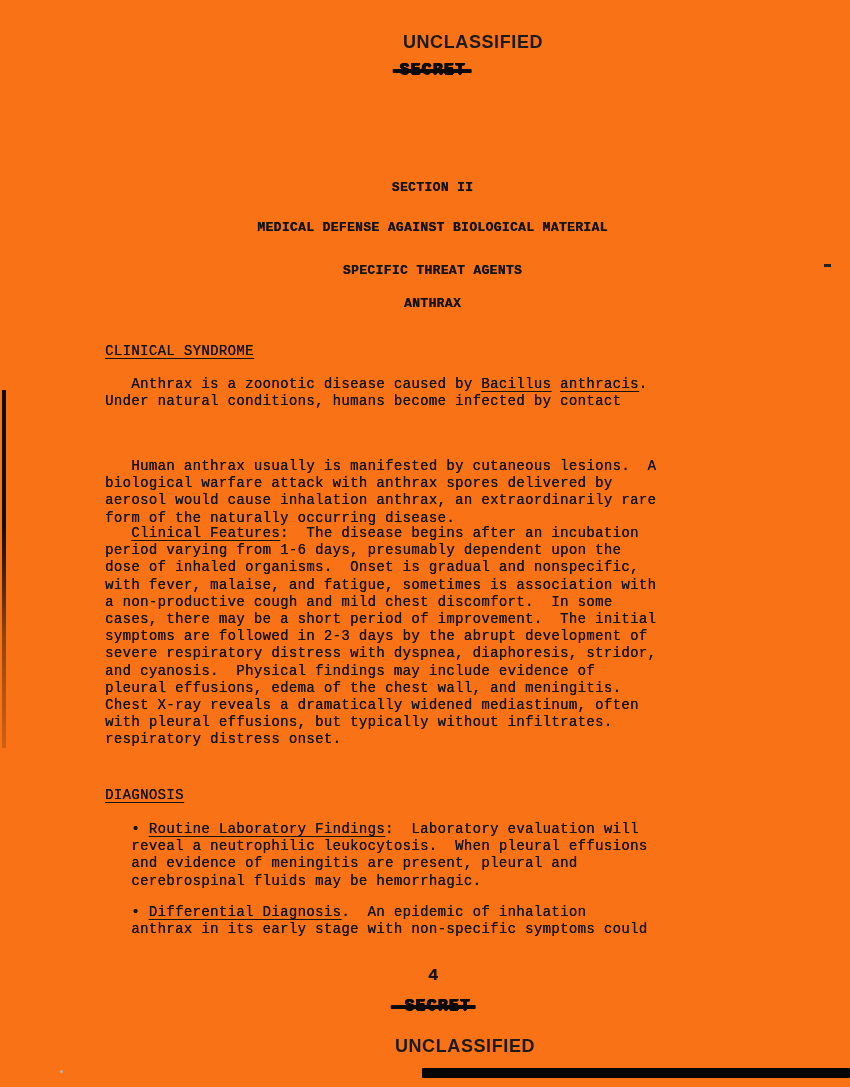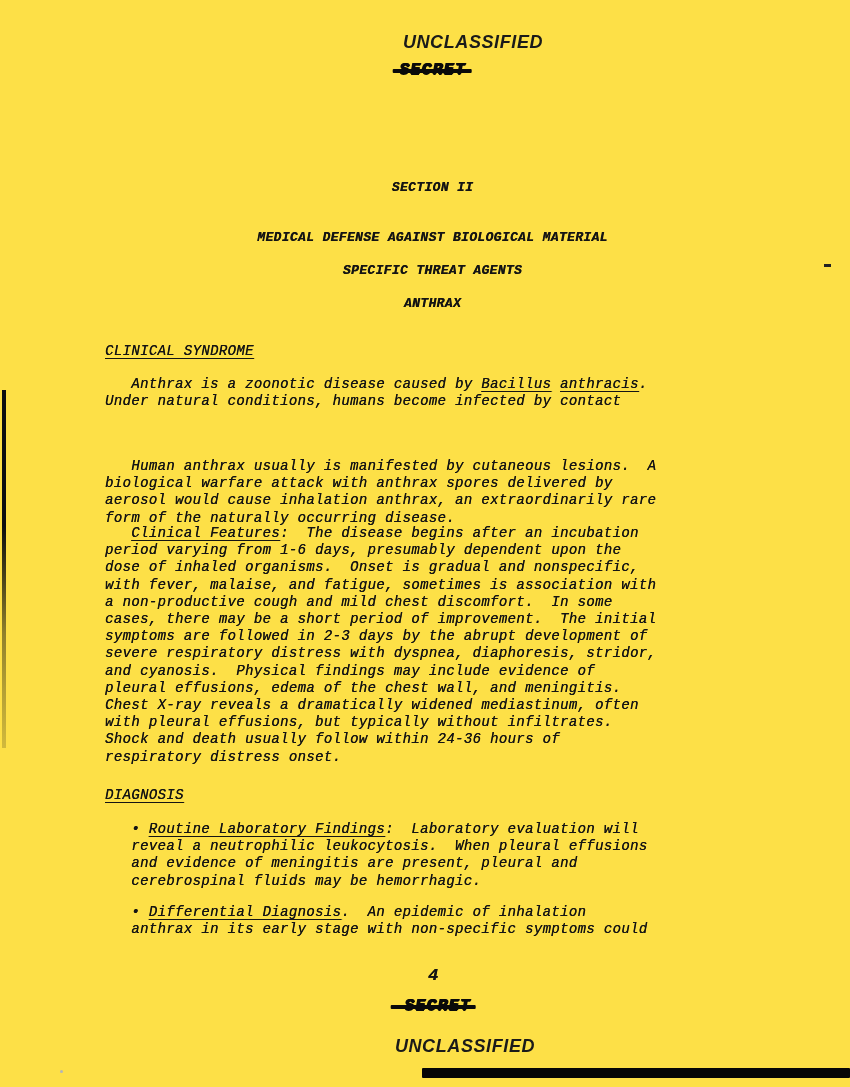--- a/index.html
+++ b/index.html
@@ -4,25 +4,24 @@
 <style>
   html, body {
     margin: 0;
     padding: 0;
     background: #e8e8e8;
   }
   .page {
     position: relative;
     width: 850px;
     height: 1087px;
-    background: #fde047;
+    background: #f97316;
     overflow: hidden;
     font-family: "Liberation Mono", "DejaVu Sans Mono", monospace;
     color: #141414;
-    font-style: italic;
   }
   
   .banner {
     position: absolute;
     font-family: "Liberation Sans", "DejaVu Sans", sans-serif;
     font-weight: bold;
     font-size: 18px;
     letter-spacing: 0.6px;
     color: #1a1a1a;
     transform: translateX(-50%);
@@ -140,21 +139,21 @@
 
 <div class="page">
 
   <div class="banner banner-top">UNCLASSIFIED</div>
   <div class="secret secret-top">
     <span>SECRET</span>
     <span class="strike"></span>
   </div>
 
   <div class="hcol" style="top:180px">SECTION II</div>
-  <div class="hcol" style="top:230px">MEDICAL DEFENSE AGAINST BIOLOGICAL MATERIAL</div>
+  <div class="hcol" style="top:220px">MEDICAL DEFENSE AGAINST BIOLOGICAL MATERIAL</div>
   <div class="hcol" style="top:263px">SPECIFIC THREAT AGENTS</div>
   <div class="hcol" style="top:296px">ANTHRAX</div>
 
   <div class="block" style="top:343px">
     <span class="section-title">CLINICAL SYNDROME</span>
   </div>
   <div class="block" style="top:376px">
       <div class="tline"><span>   Anthrax is a zoonotic disease caused by </span><span class="u">Bacillus</span><span> </span><span class="u">anthracis</span><span>.</span></div>
       <div class="tline"><span>Under natural conditions, humans become infected by contact</span></div>
     </div>
@@ -170,21 +169,20 @@
       <div class="tline"><span>dose of inhaled organisms.  Onset is gradual and nonspecific,</span></div>
       <div class="tline"><span>with fever, malaise, and fatigue, sometimes is association with</span></div>
       <div class="tline"><span>a non-productive cough and mild chest discomfort.  In some</span></div>
       <div class="tline"><span>cases, there may be a short period of improvement.  The initial</span></div>
       <div class="tline"><span>symptoms are followed in 2-3 days by the abrupt development of</span></div>
       <div class="tline"><span>severe respiratory distress with dyspnea, diaphoresis, stridor,</span></div>
       <div class="tline"><span>and cyanosis.  Physical findings may include evidence of</span></div>
       <div class="tline"><span>pleural effusions, edema of the chest wall, and meningitis.</span></div>
       <div class="tline"><span>Chest X-ray reveals a dramatically widened mediastinum, often</span></div>
       <div class="tline"><span>with pleural effusions, but typically without infiltrates.</span></div>
-      <div class="tline"><span>Shock and death usually follow within 24-36 hours of</span></div>
       <div class="tline"><span>respiratory distress onset.</span></div>
     </div>
 
   <div class="block" style="top:787px">
     <span class="section-title">DIAGNOSIS</span>
   </div>
   <div class="block" style="top:821px">
       <div class="tline"><span>   • </span><span class="u">Routine Laboratory Findings</span><span>:  Laboratory evaluation will</span></div>
       <div class="tline"><span>   reveal a neutrophilic leukocytosis.  When pleural effusions</span></div>
       <div class="tline"><span>   and evidence of meningitis are present, pleural and</span></div>

